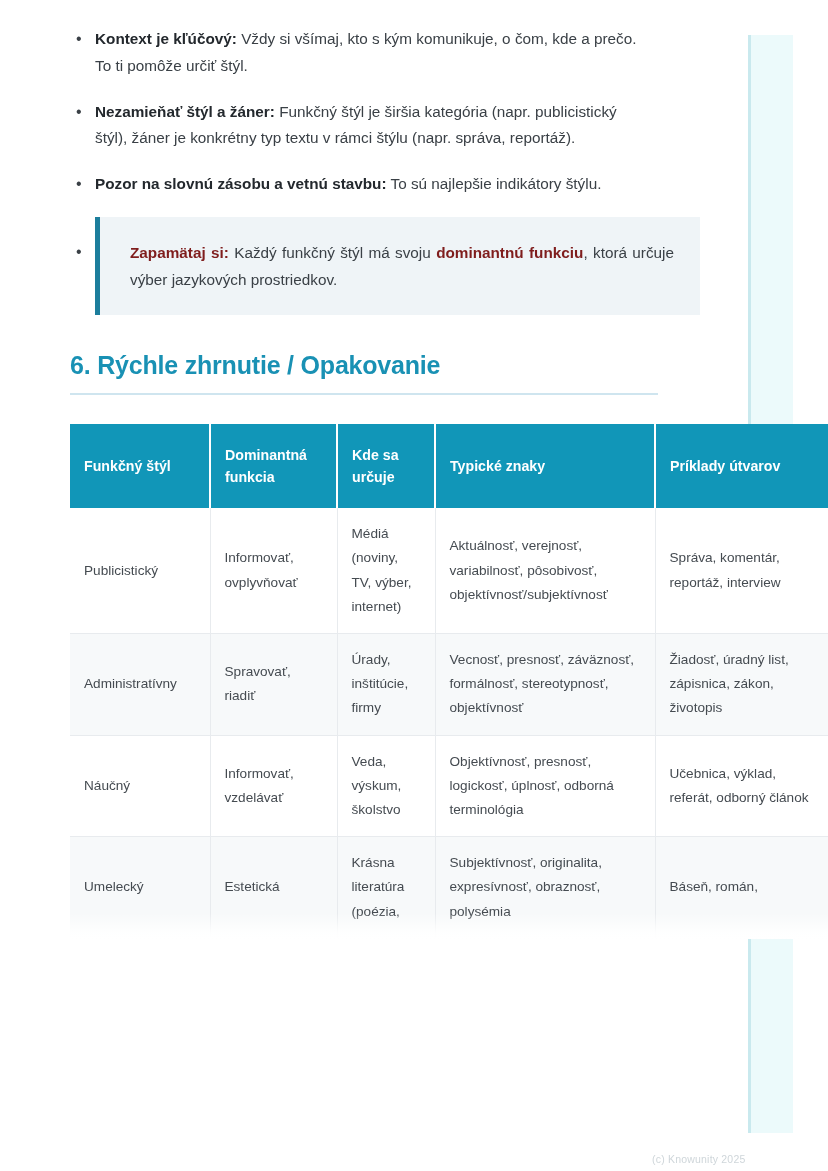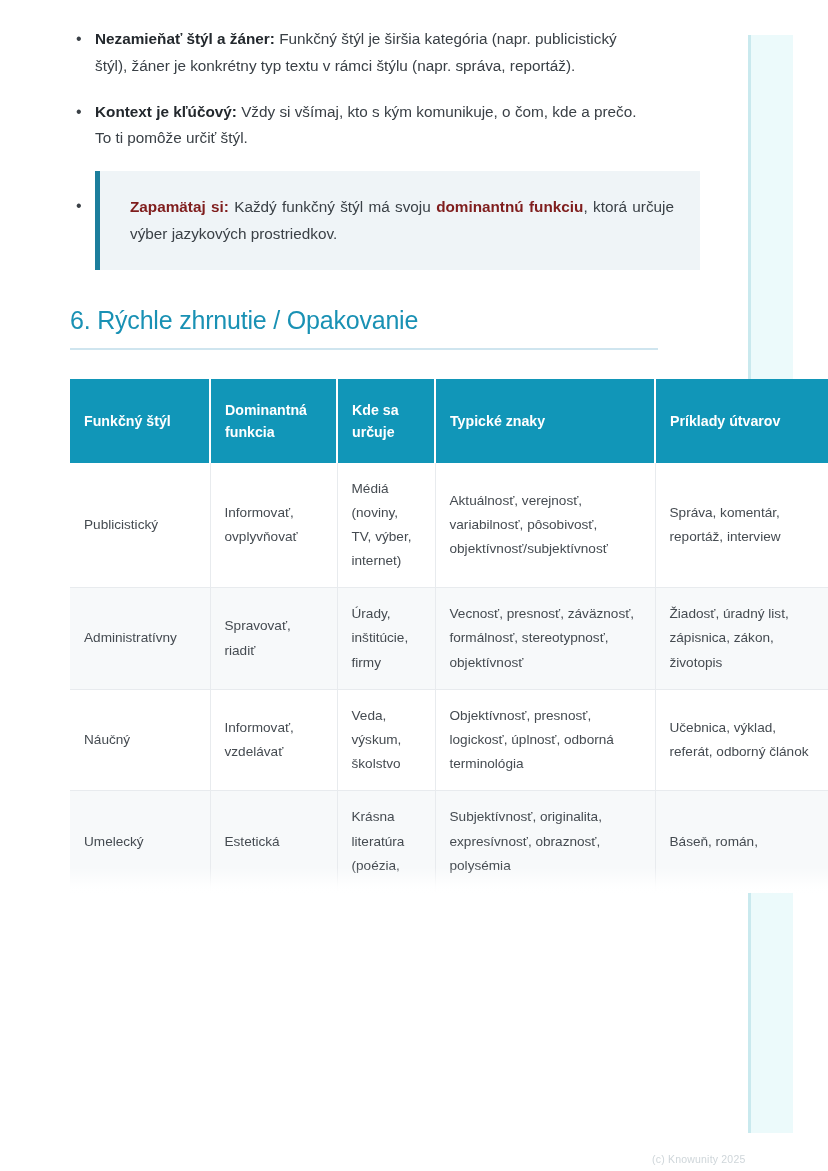--- a/index.html
+++ b/index.html
@@ -94,21 +94,21 @@
     text-align: justify;
   }
   .callout b { font-weight: 700; color: #7f1d1d; }
 
   
   .section-heading {
     margin: 36px 0 0 70px;
     padding: 0 0 13px 0;
     width: 588px;
     font-size: 25px;
-    font-weight: 400;
+    font-weight: 700;
     color: #1991b4;
     letter-spacing: -0.2px;
     border-bottom: 2px solid #cfe5ef;
   }
 
   
   #table-wrap {
     margin: 29px 4px 0 70px;
     width: 758px;
     position: relative;
@@ -177,24 +177,27 @@
 </style>
 </head>
 <body>
 
 <div id="right-band"></div>
 
 <div id="page">
 
   <ul class="bullet-list">
     <li class="bullet-item">
+      <b>Kontext je kľúčový:</b><span> Vždy si všímaj, kto s kým komunikuje, o čom, kde a prečo. To ti pomôže určiť štýl.</span>
+    </li>
+    <li class="bullet-item">
       <b>Nezamieňať štýl a žáner:</b><span> Funkčný štýl je širšia kategória (napr. publicistický štýl), žáner je konkrétny typ textu v rámci štýlu (napr. správa, reportáž).</span>
     </li>
     <li class="bullet-item">
-      <b>Kontext je kľúčový:</b><span> Vždy si všímaj, kto s kým komunikuje, o čom, kde a prečo. To ti pomôže určiť štýl.</span>
+      <b>Pozor na slovnú zásobu a vetnú stavbu:</b><span> To sú najlepšie indikátory štýlu.</span>
     </li>
 
     <li class="callout-item">
       <div class="callout">
         <b>Zapamätaj si:</b><span> Každý funkčný štýl má svoju </span><b>dominantnú funkciu</b><span>, ktorá určuje výber jazykových prostriedkov.</span>
       </div>
     </li>
   </ul>
 
   <h2 class="section-heading">6. Rýchle zhrnutie / Opakovanie</h2>

